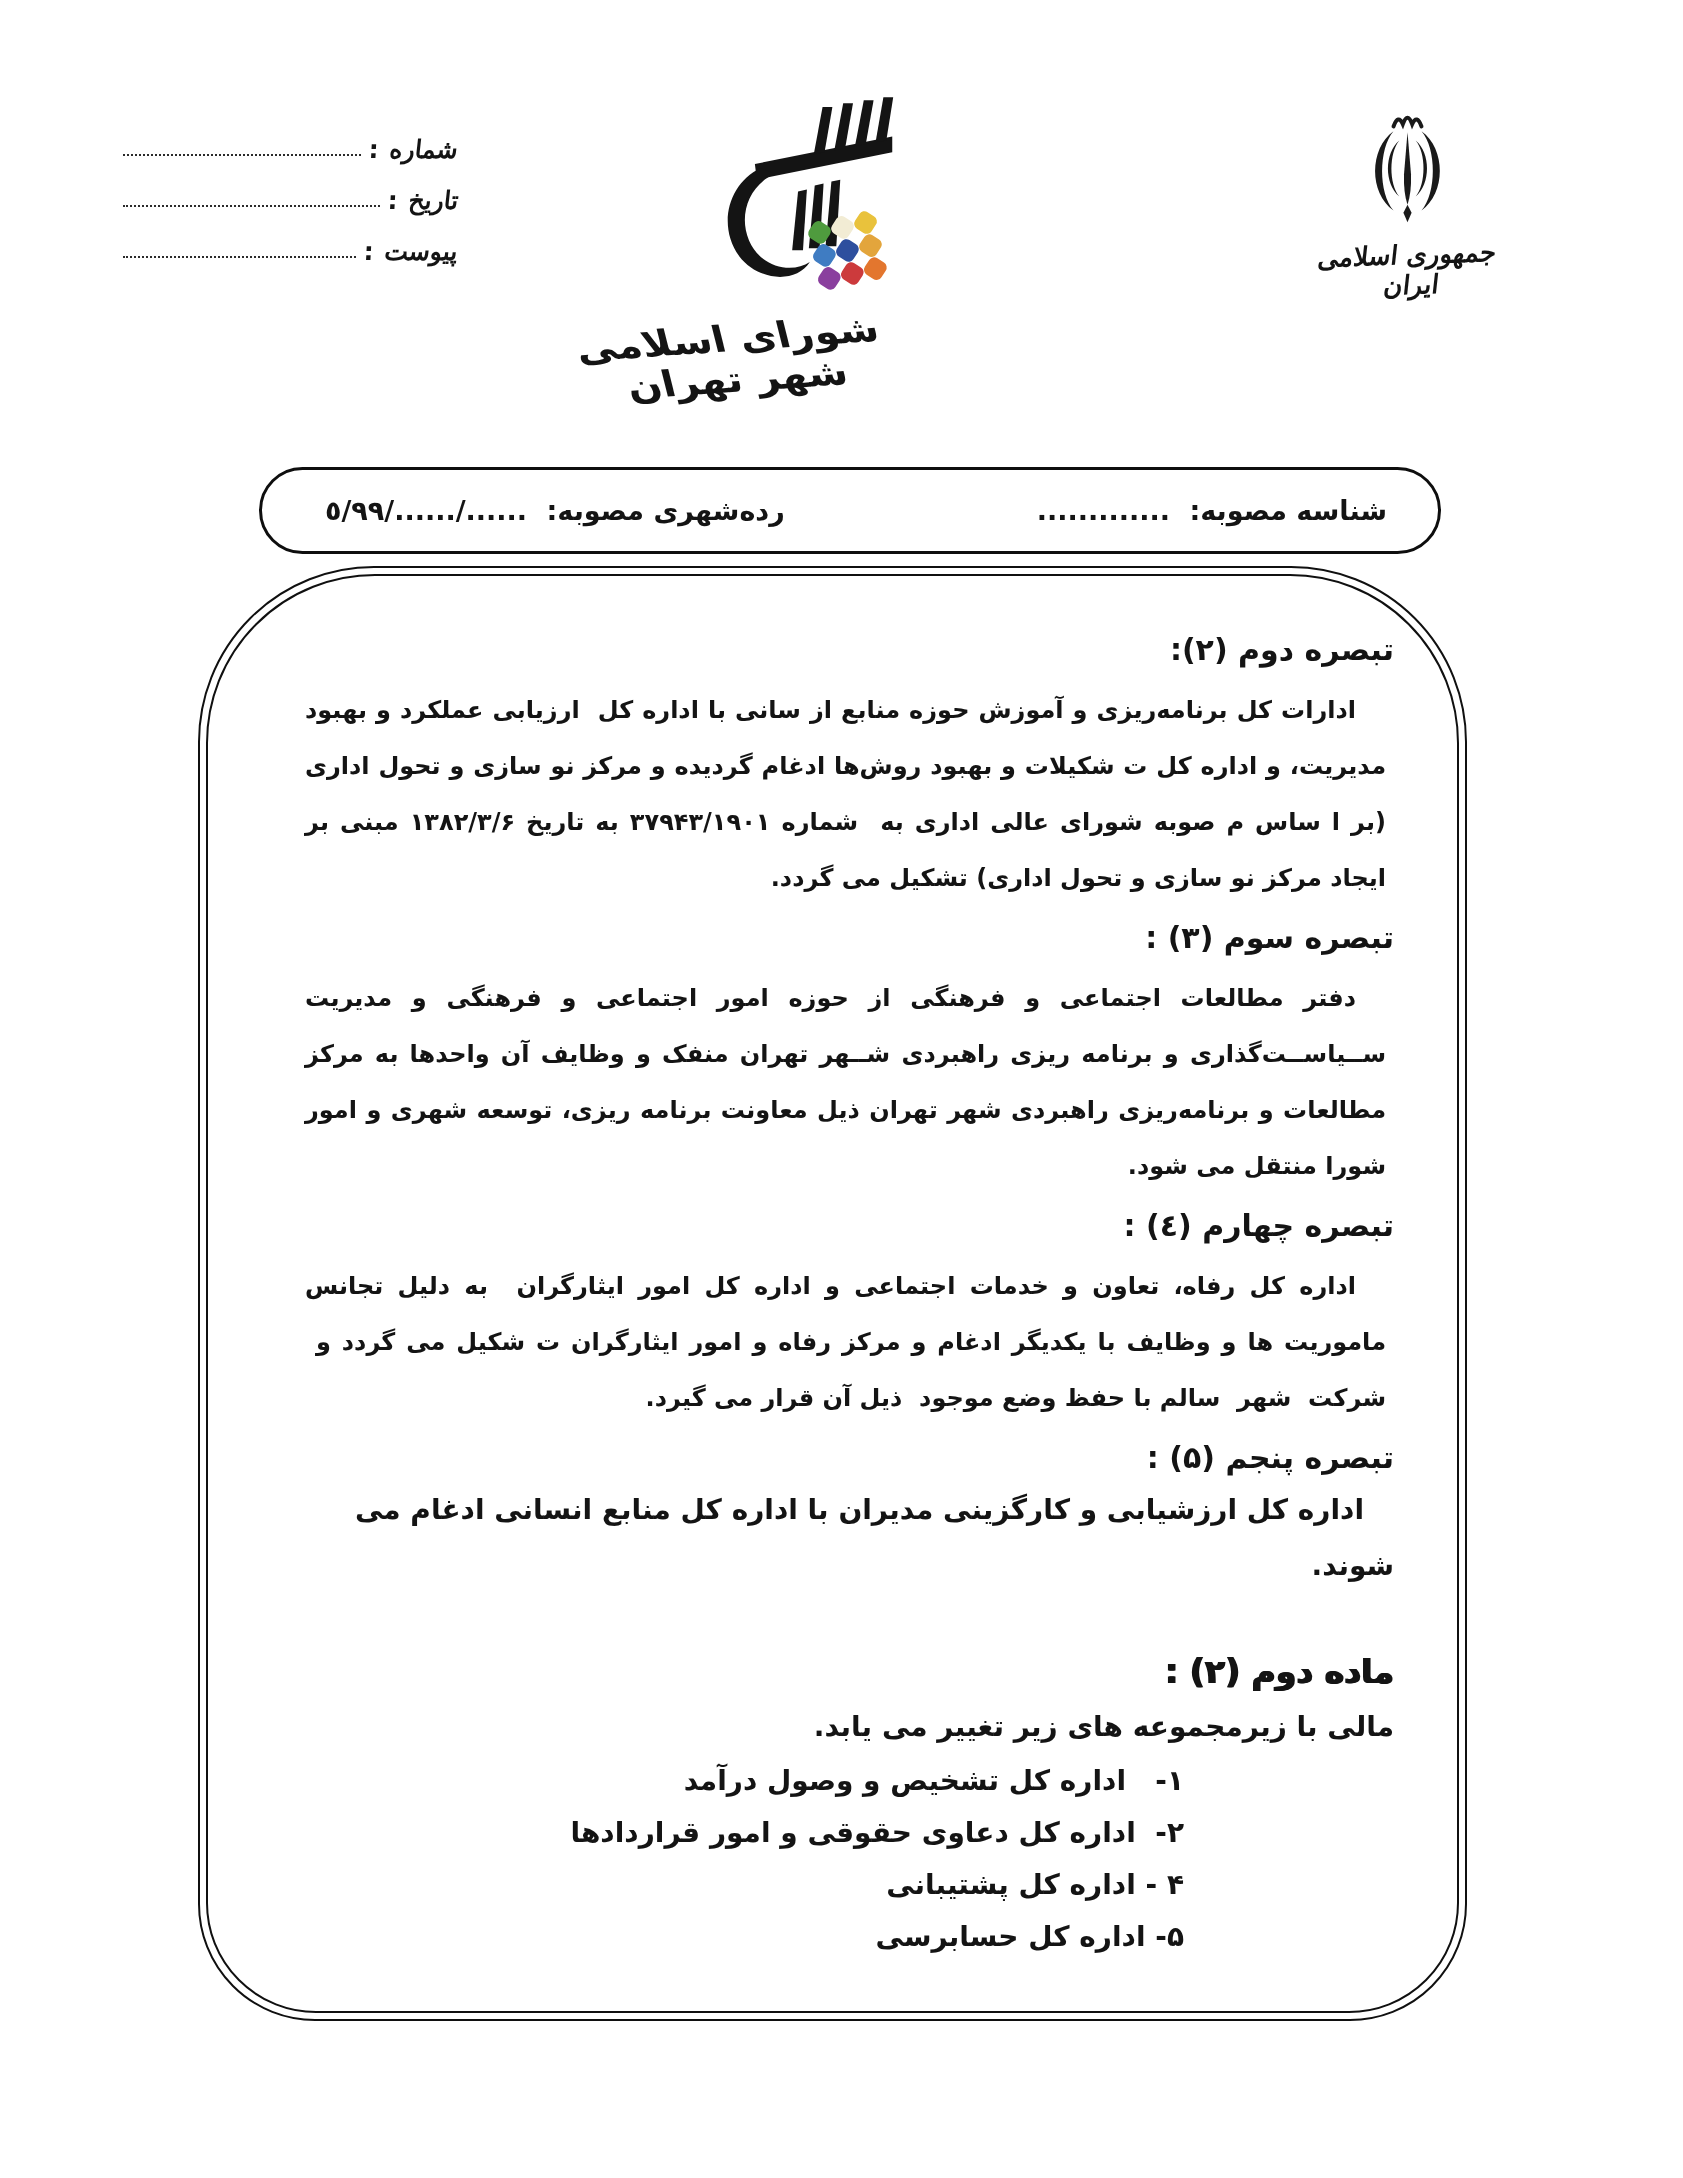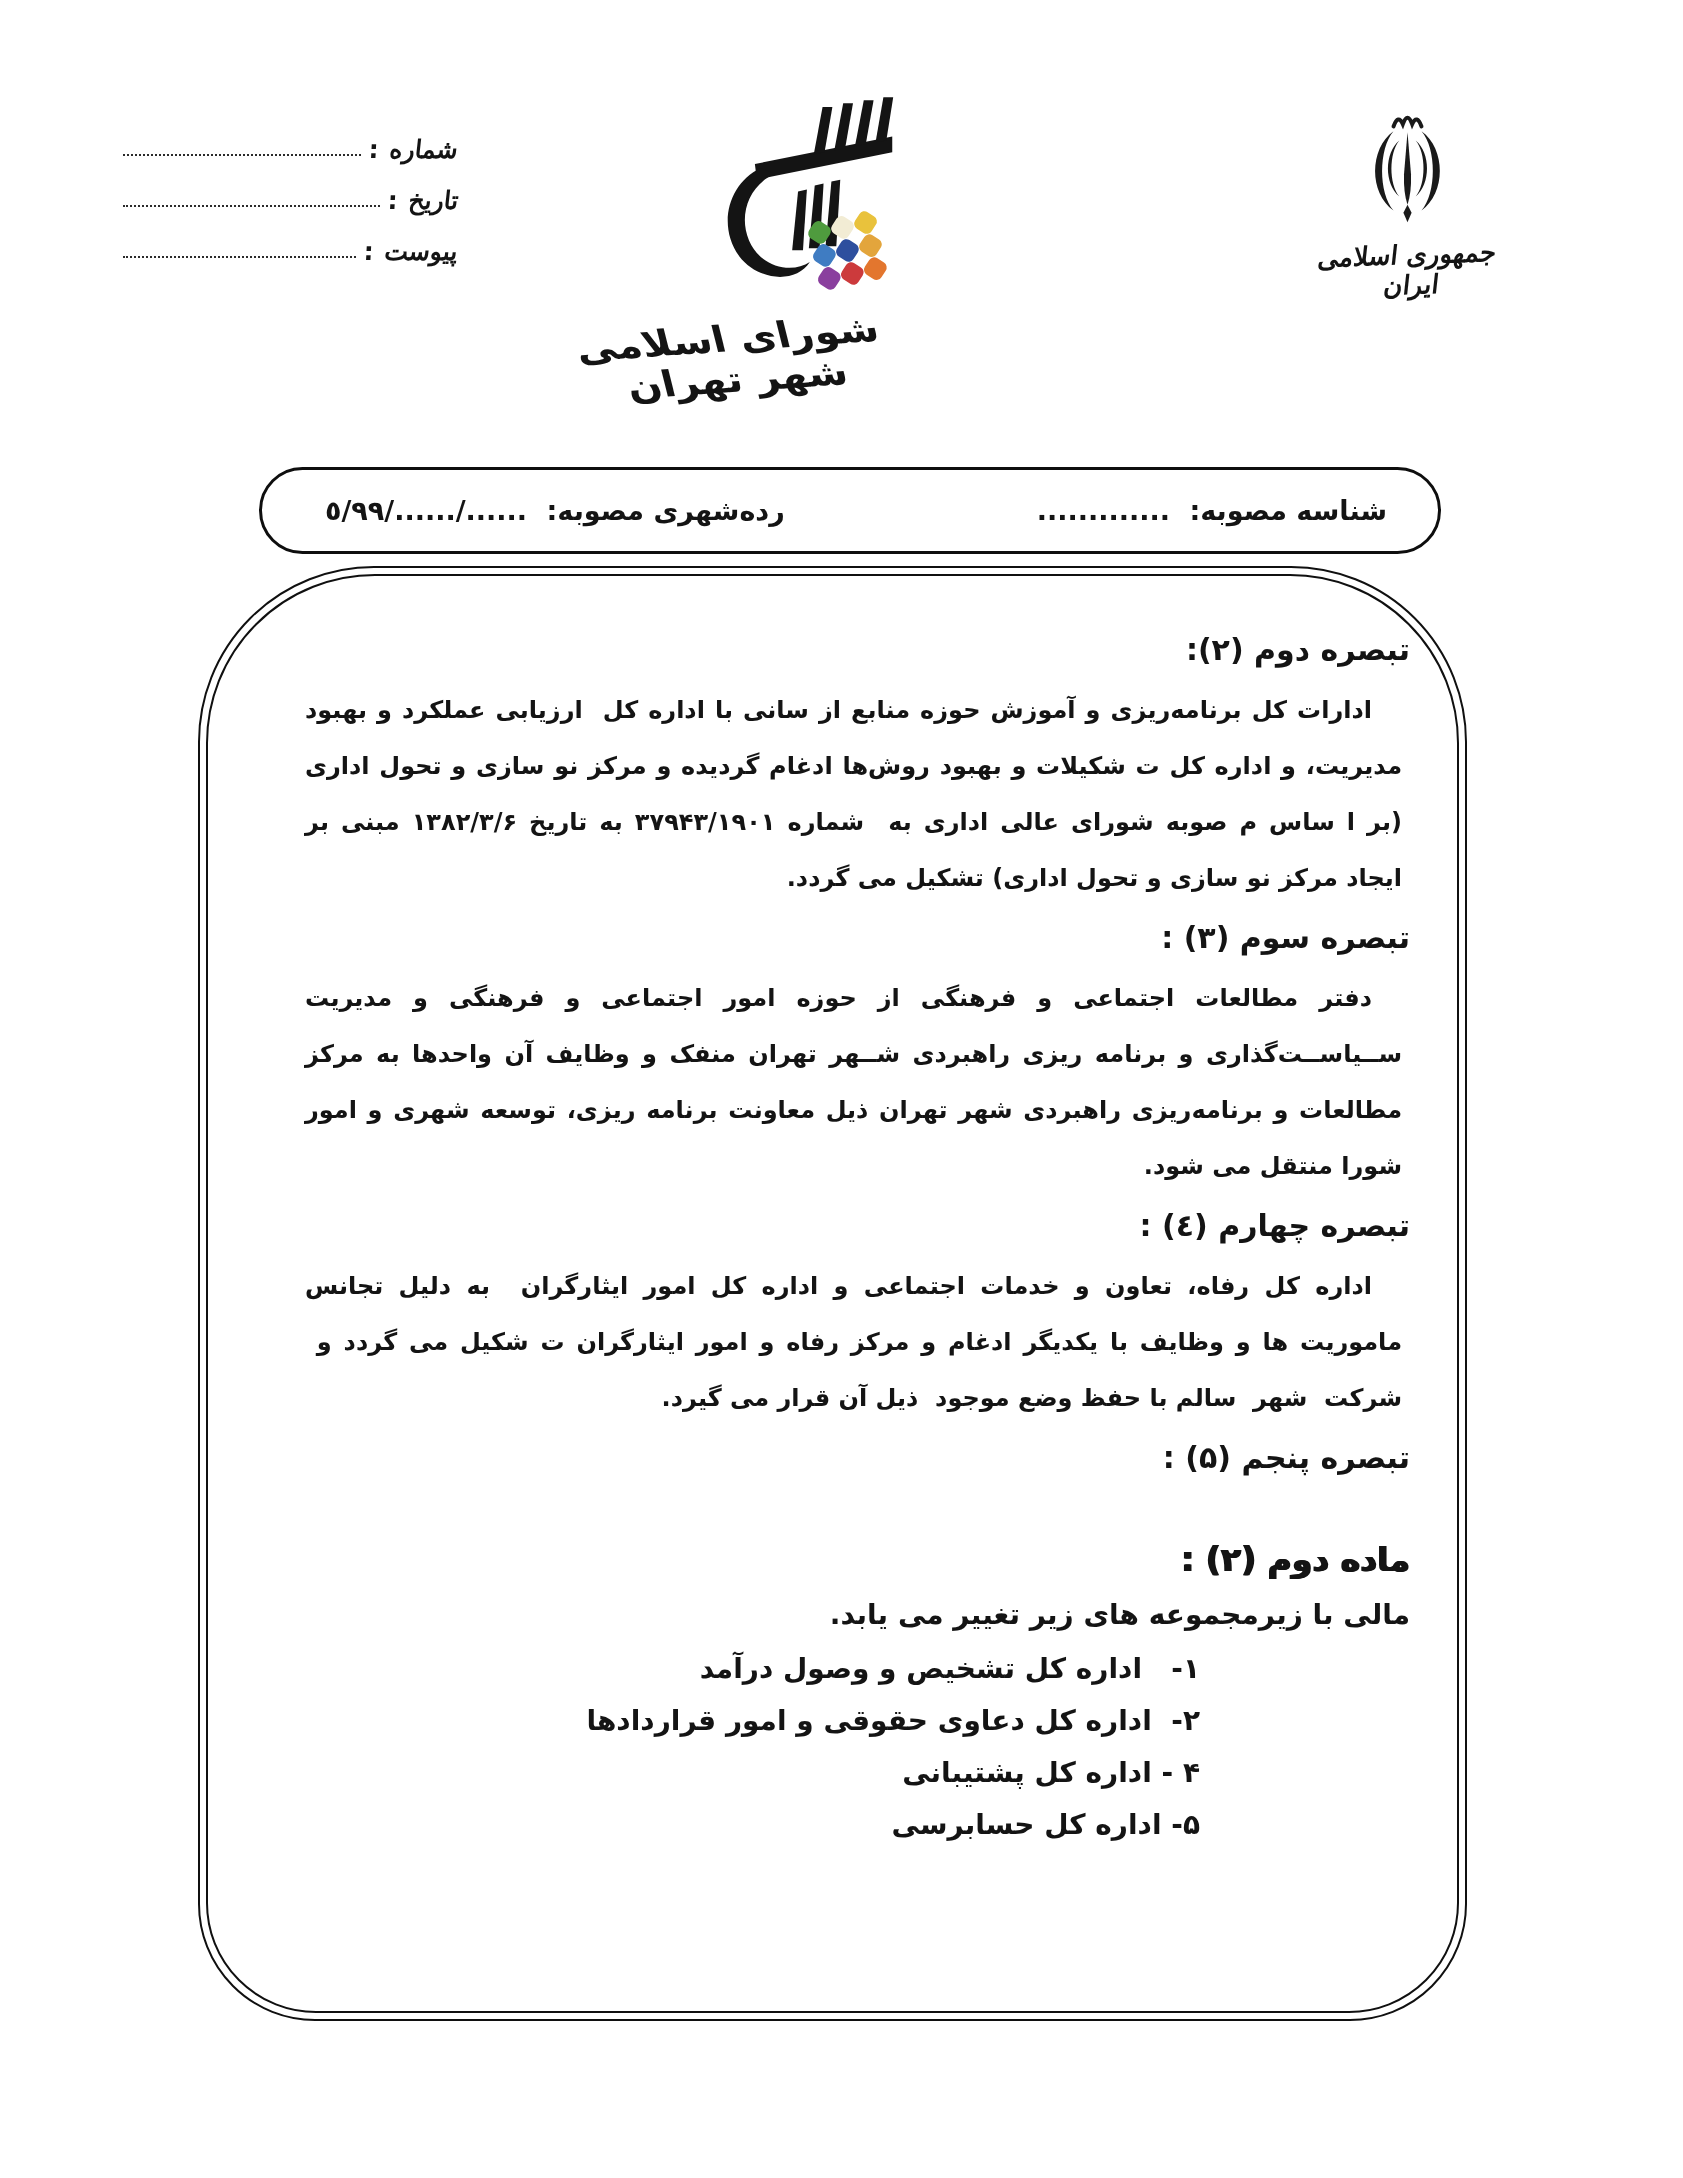--- a/index.html
+++ b/index.html
@@ -30,21 +30,21 @@
     padding:0 51px 0 63px;font-size:27px;font-weight:bold;}
   .bar-group{white-space:nowrap;}
   .bar-group .val{margin-right:10px;}
   
   .mainbox{position:absolute;left:198px;top:566px;width:1269px;height:1455px;
     box-sizing:border-box;border:2.6px solid #101010;
     border-radius:176px 176px 117px 117px;}
   .mainbox-inner{position:absolute;inset:6px;border:2.6px solid #101010;
     border-radius:169px 169px 110px 110px;}
   .content{position:absolute;inset:0;direction:rtl;box-sizing:border-box;
-    padding:46px 47px 0 89px;}
+    padding:46px 63px 0 89px;}
   .sec-title{font-size:30px;font-weight:bold;line-height:48px;margin:4px 0 0 0;}
   .para{font-size:24px;font-weight:bold;line-height:56px;margin:8px;
     text-align:justify;text-indent:30px;}
   .para-short{font-size:28px;font-weight:bold;line-height:56px;margin:0;
     text-align:right;text-indent:30px;}
   .gap{height:51px;}
   .m2-title{font-size:33px;font-weight:bold;line-height:53px;margin:0;
     text-shadow:0.9px 0 currentColor,-0.9px 0 currentColor;}
   .m2-line1{font-size:28px;font-weight:bold;line-height:57px;margin:0;
     text-align:justify;text-indent:26px;}
@@ -141,20 +141,21 @@
       <h2 class="sec-title">تبصره دوم (۲):</h2>
       <p class="para">ادارات کل برنامه‌ریزی و آموزش حوزه منابع از سانی با اداره کل&nbsp; ارزیابی عملکرد و بهبود مدیریت، و اداره کل ت شکیلات و بهبود روش‌ها ادغام گردیده و مرکز نو سازی و تحول اداری (بر ا ساس م صوبه شورای عالی اداری به&nbsp; شماره ۳۷۹۴۳/۱۹۰۱ به تاریخ ۱۳۸۲/۳/۶ مبنی بر ایجاد مرکز نو سازی و تحول اداری) تشکیل می گردد.</p>
 
       <h2 class="sec-title">تبصره سوم (۳) :</h2>
       <p class="para">دفتر مطالعات اجتماعی و فرهنگی از حوزه امور اجتماعی و فرهنگی و مدیریت ســیاســت‌گذاری و برنامه ریزی راهبردی شــهر تهران منفک و وظایف آن واحدها به مرکز مطالعات و برنامه‌ریزی راهبردی شهر تهران ذیل معاونت برنامه ریزی، توسعه شهری و امور شورا منتقل می شود.</p>
 
       <h2 class="sec-title">تبصره چهارم (٤) :</h2>
       <p class="para">اداره کل رفاه، تعاون و خدمات اجتماعی و اداره کل امور ایثارگران&nbsp; به دلیل تجانس ماموریت ها و وظایف با یکدیگر ادغام و مرکز رفاه و امور ایثارگران ت شکیل می گردد و&nbsp; شرکت&nbsp; شهر&nbsp; سالم با حفظ وضع موجود&nbsp; ذیل آن قرار می گیرد.</p>
 
       <h2 class="sec-title">تبصره پنجم (۵) :</h2>
+      <p class="para-short">اداره کل ارزشیابی و کارگزینی مدیران با اداره کل منابع انسانی ادغام می شوند.</p>
 
       <div class="gap"></div>
 
       <h2 class="m2-title">ماده دوم (۲) :</h2>
       <p class="m2-line2">مالی با زیرمجموعه های زیر تغییر می یابد.</p>
 
       <ul class="m2-list">
         <li class="m2-item">۱-&nbsp;&nbsp; اداره کل تشخیص و وصول درآمد</li>
         <li class="m2-item">۲-&nbsp; اداره کل دعاوی حقوقی و امور قراردادها</li>
         <li class="m2-item">۴ - اداره کل پشتیبانی</li>

